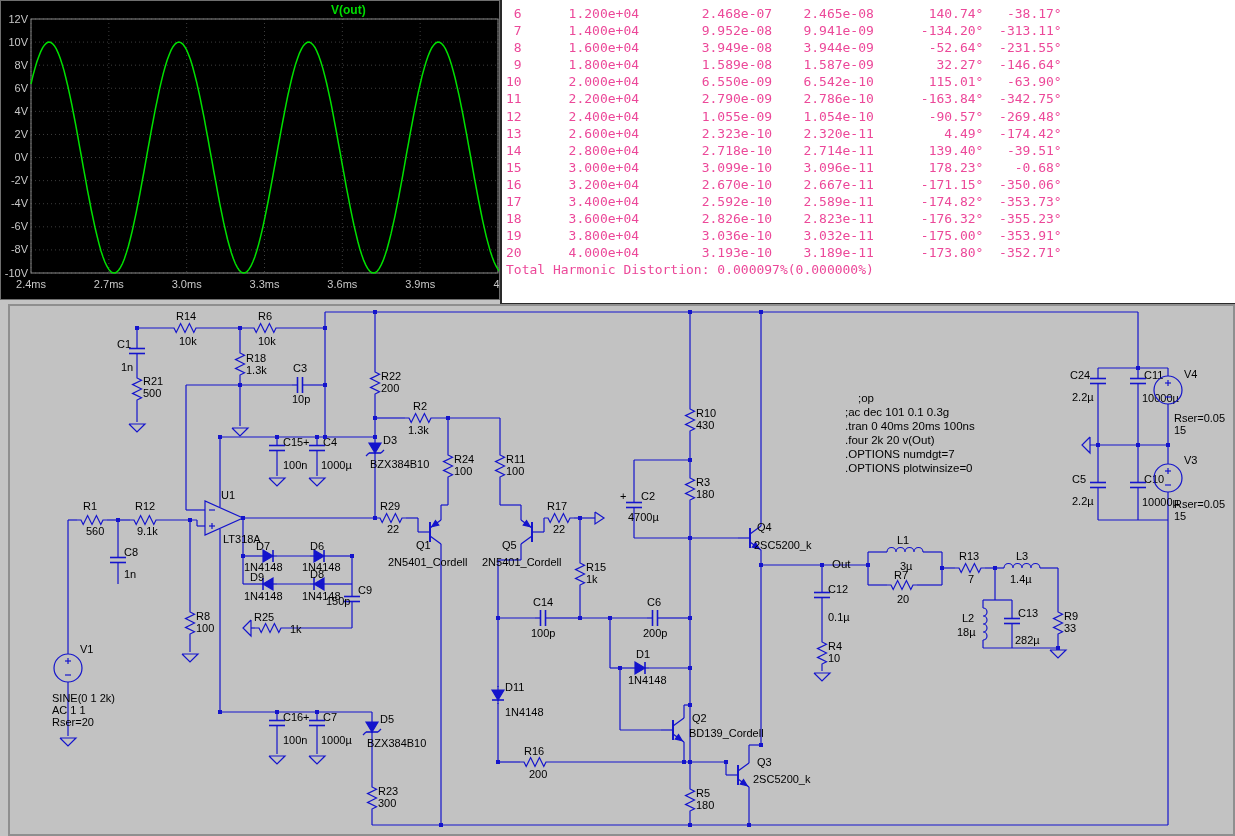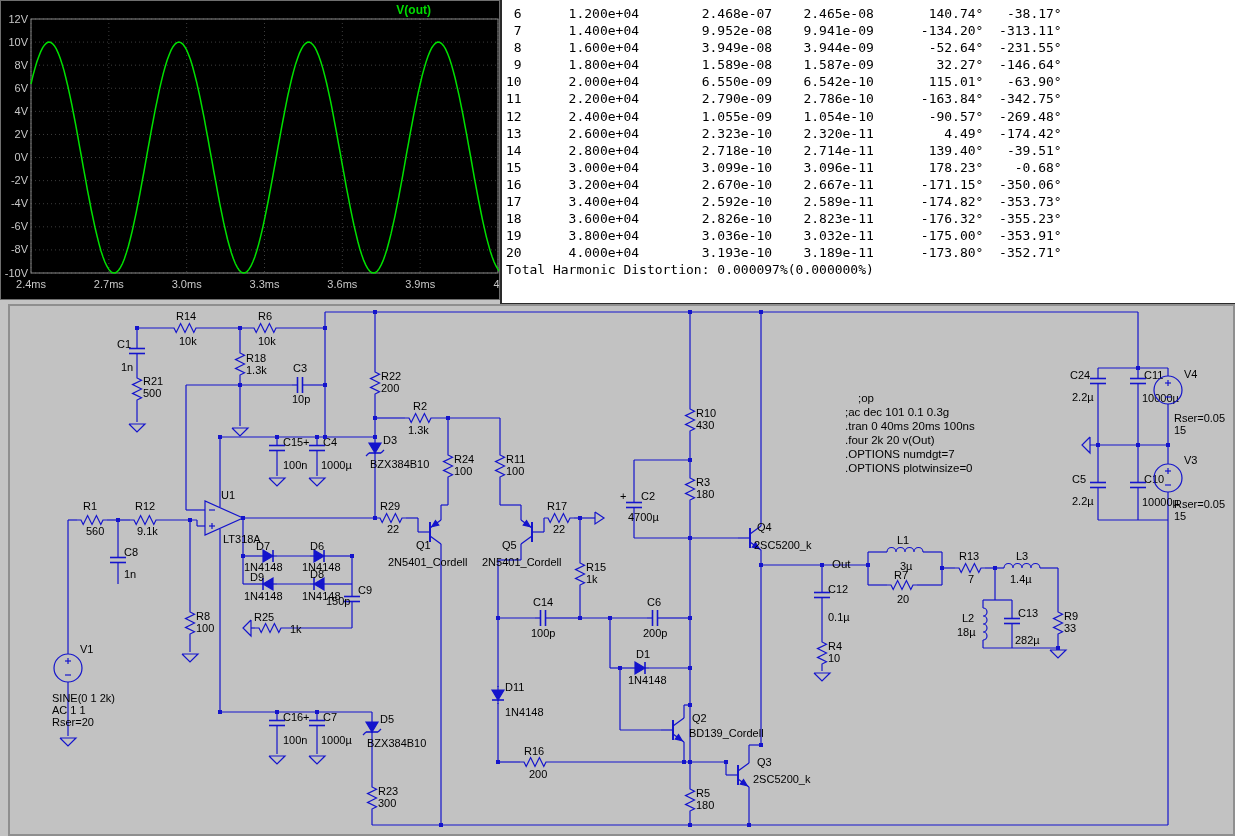--- a/index.html
+++ b/index.html
@@ -6,31 +6,31 @@
   body{
     width:1235px;height:836px;position:relative;background:#c4c4c4;
     font-family:"Liberation Sans", sans-serif;overflow:hidden;
   }
   #wave-pane{
     position:absolute;left:0;top:0;width:500px;height:300px;
     background:#000;border:1px solid #6f6f6f;box-sizing:border-box;
   }
   #wave-pane svg{position:absolute;left:0;top:0;}
   #trace-label{
-    position:absolute;left:330px;top:2px;width:100px;text-align:right;
+    position:absolute;left:330px;top:2px;width:100px;text-align:left;
     color:#00dc00;font-size:12px;font-weight:bold;z-index:2;
   }
   #fourier-pane{
     position:absolute;left:500px;top:0;width:735px;height:305px;
     background:#ffffff;border-left:2px solid #2a2a2a;border-bottom:2px solid #2a2a2a;
     box-sizing:border-box;overflow:hidden;
   }
   #fourier{
     margin:0;padding:5px 0 0 4px;
-    font-family:"DejaVu Sans Mono", monospace;font-size:13px;line-height:17.1px;color:#000000;
+    font-family:"DejaVu Sans Mono", monospace;font-size:13px;line-height:17.1px;color:#ec4899;
   }
   #schem-pane{
     position:absolute;left:8px;top:304px;width:1227px;height:532px;
     background:#c2c2c2;border:2px solid #8f8f8f;box-sizing:border-box;overflow:hidden;
   }
   #schemsvg{position:absolute;left:0;top:0;}
   text{user-select:none;}
 </style>
 </head>
 <body>

